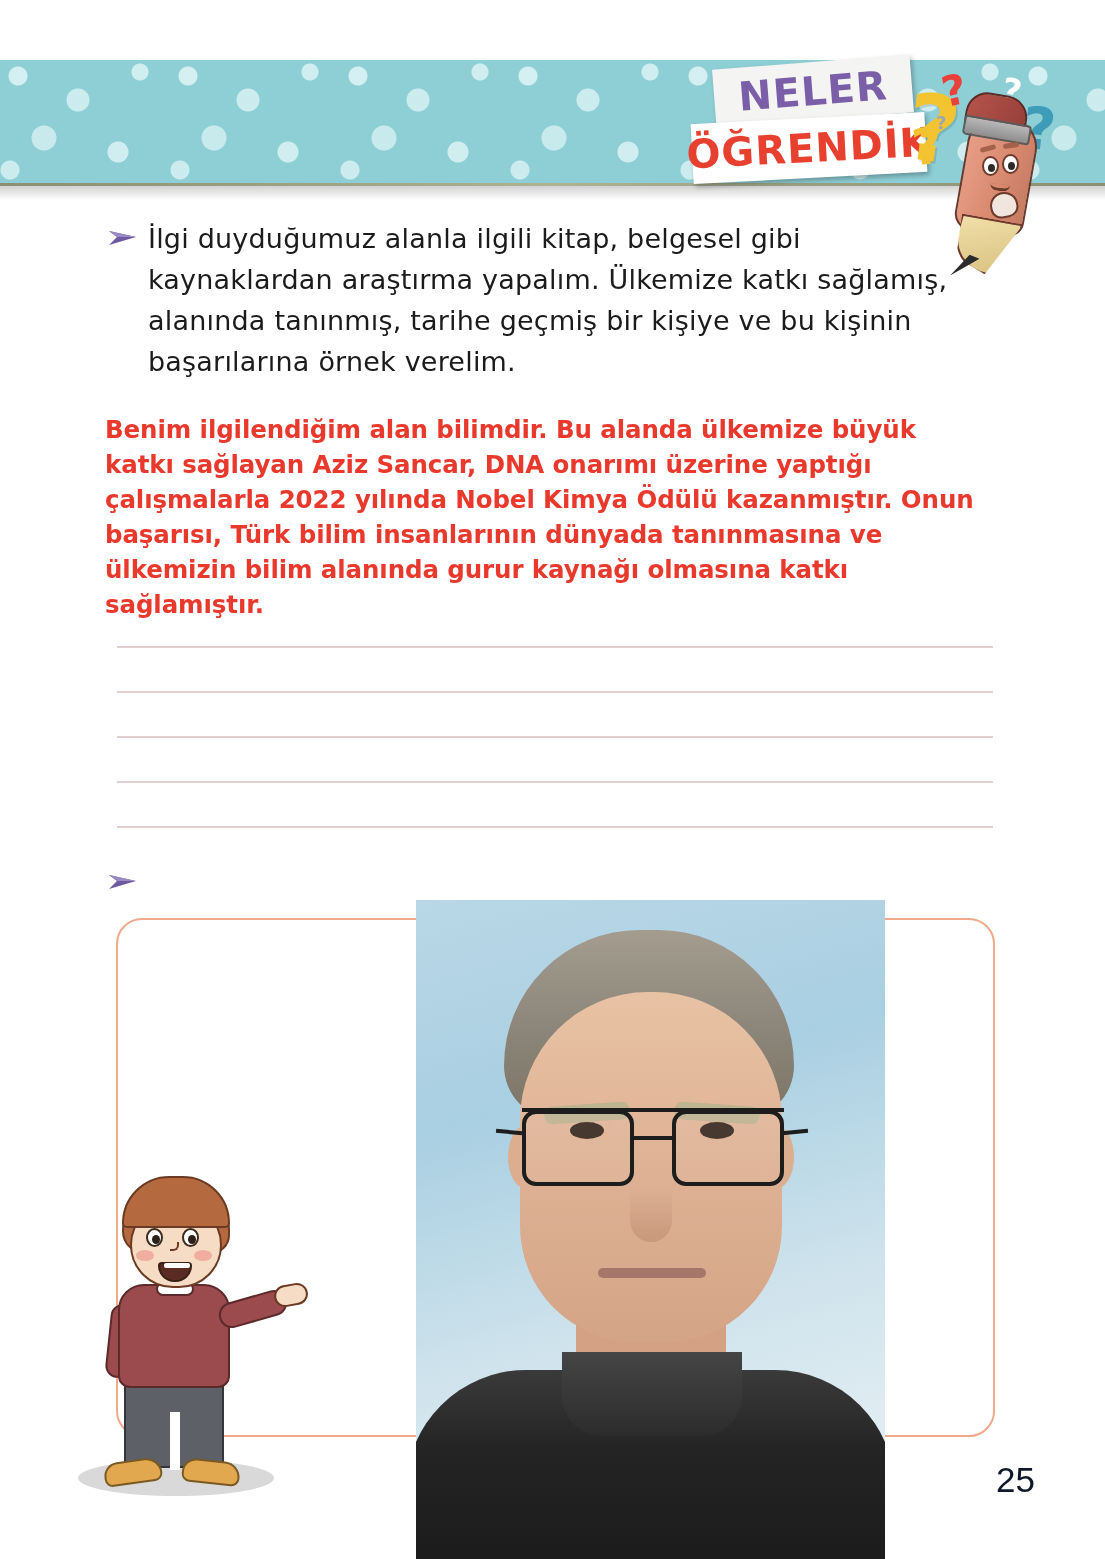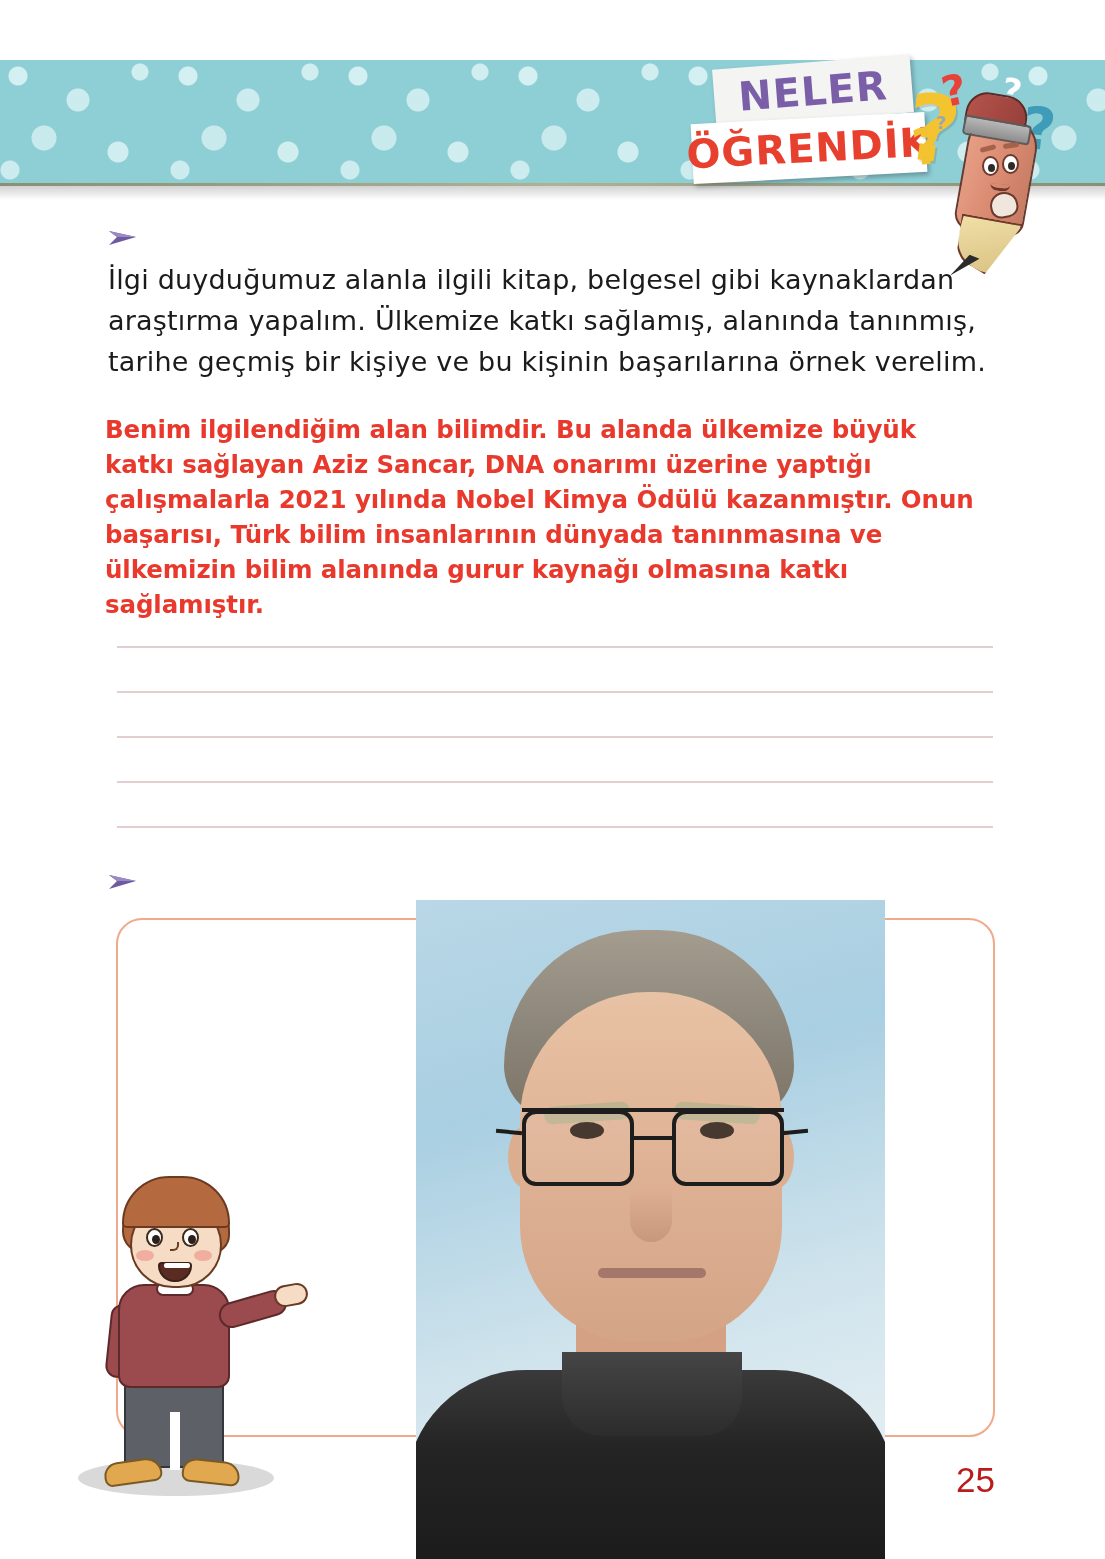--- a/index.html
+++ b/index.html
@@ -141,21 +141,21 @@
   
   .bullet-row{
     position:absolute; display:flex; align-items:flex-start; gap:10px;
   }
   .arrow-bullet{
     flex:0 0 auto; width:30px; height:22px; position:relative; margin-top:9px;
   }
   .arrow-bullet svg{ display:block; }
 
   #instruction-1{
-    left:108px; top:218px; width:880px;flex-direction:column;
+    left:108px; top:218px; width:880px;
   }
   #instruction-1 .txt{
     font-family:"DejaVu Sans", sans-serif;
     font-size:27px; line-height:41px; color:#1b1b1b;
     letter-spacing:.2px;
   }
 
   #answer-text{
     position:absolute; left:105px; top:412px; width:880px;
     font-family:"DejaVu Sans", sans-serif;
@@ -353,23 +353,23 @@
   .boy-shoe{
     position:absolute; top:282px; width:58px; height:24px;
     background:#e0a košice; background:#e3a council;
     background:#e2a84f; border:2px solid #7a5a22; border-radius:14px 16px 8px 8px;
   }
   .boy-shoe.l{ left:26px; transform:rotate(-8deg); }
   .boy-shoe.r{ left:104px; transform:rotate(6deg); }
 
   
   #page-number{
-    position:absolute; left:956px; top:1460px;
+    position:absolute; left:996px; top:1460px;
     font-family:"Liberation Sans", sans-serif;
-    font-size:35px; color:#b91c1c;
+    font-size:35px; color:#0f172a;
   }
 </style>
 </head>
 <body>
 
 <div id="header-banner"></div>
 <div id="banner-shadow"></div>
 
 <div id="title-labels">
   <div class="tag-card" id="tag-neler">NELER</div>
@@ -399,21 +399,21 @@
 <div class="bullet-row" id="instruction-1">
   <span class="arrow-bullet">
     <svg width="30" height="22" viewBox="0 0 30 22">
       <path d="M1 4 L28 10 L1 18 L9 10 Z" fill="#6e5aa0"></path>
       <path d="M1 4 L28 10 L9 10 Z" fill="#9a8bc4"></path>
     </svg>
   </span>
   <span class="txt">İlgi duyduğumuz alanla ilgili kitap, belgesel gibi kaynaklardan araştırma yapalım. Ülkemize katkı sağlamış, alanında tanınmış, tarihe geçmiş bir kişiye ve bu kişinin başarılarına örnek verelim.</span>
 </div>
 
-<div id="answer-text">Benim ilgilendiğim alan bilimdir. Bu alanda ülkemize büyük katkı sağlayan Aziz Sancar, DNA onarımı üzerine yaptığı çalışmalarla 2021 yılında Nobel Kimya Ödülü kazanmıştır. Onun başarısı, Türk bilim insanlarının dünyada tanınmasına ve ülkemizin bilim alanında gurur kaynağı olmasına katkı sağlamıştır.</div>
+<div id="answer-text">Benim ilgilendiğim alan bilimdir. Bu alanda ülkemize büyük katkı sağlayan Aziz Sancar, DNA onarımı üzerine yaptığı çalışmalarla 2022 yılında Nobel Kimya Ödülü kazanmıştır. Onun başarısı, Türk bilim insanlarının dünyada tanınmasına ve ülkemizin bilim alanında gurur kaynağı olmasına katkı sağlamıştır.</div>
 
 <div id="writing-lines">
   <div class="rule-line" style="top:0px"></div>
   <div class="rule-line" style="top:45px"></div>
   <div class="rule-line" style="top:90px"></div>
   <div class="rule-line" style="top:135px"></div>
   <div class="rule-line" style="top:180px"></div>
 </div>
 
 <div class="bullet-row" id="instruction-2">

